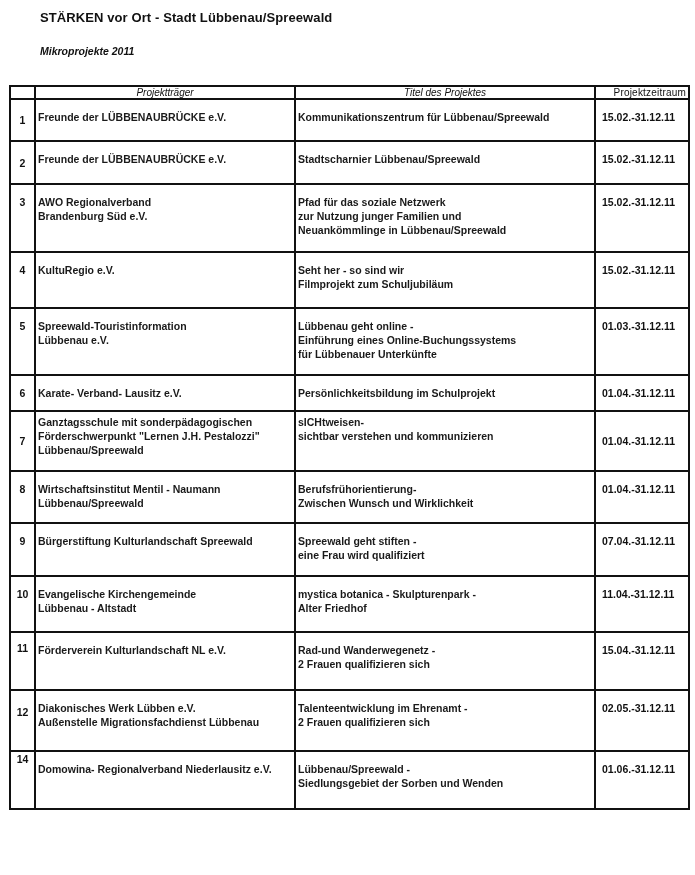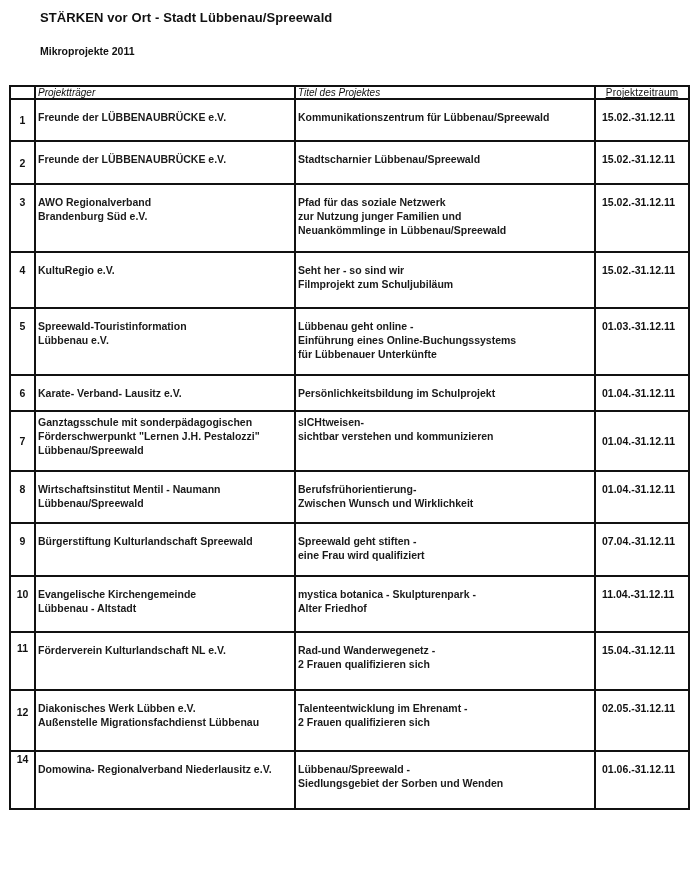--- a/index.html
+++ b/index.html
@@ -22,20 +22,21 @@
       font-size: 13px;
       font-weight: bold;
       letter-spacing: 0.1px;
     }
     .doc-subtitle {
       position: absolute;
       left: 40px;
       top: 45px;
       font-size: 10.5px;
       font-weight: bold;
+      font-style: italic;
     }
     table.projects {
       position: absolute;
       left: 9px;
       top: 85px;
       border-collapse: collapse;
       table-layout: fixed;
       width: 679px;
       border: 2px solid #111;
     }
@@ -49,30 +50,29 @@
       font-size: 10.5px;
       line-height: 14px;
       padding: 0;
     }
     table.projects th {
       height: 11px;
       font-weight: normal;
       font-style: italic;
       font-size: 10px;
       line-height: 11px;
-      text-align: left;
+      text-align: center;
       padding: 0 2px;
     }
     table.projects th.period-head {
       font-style: normal;
       font-weight: normal;
-      text-align: center;
+      text-align: right;
       padding-left: 2px;
       letter-spacing: 0.2px;
-      text-decoration: underline;
     }
     table.projects td.num {
       text-align: center;
       font-weight: bold;
       vertical-align: middle;
     }
     table.projects td.org, table.projects td.title {
       padding: 10px 12px 0 2px;
       white-space: pre-line;
       font-weight: bold;

